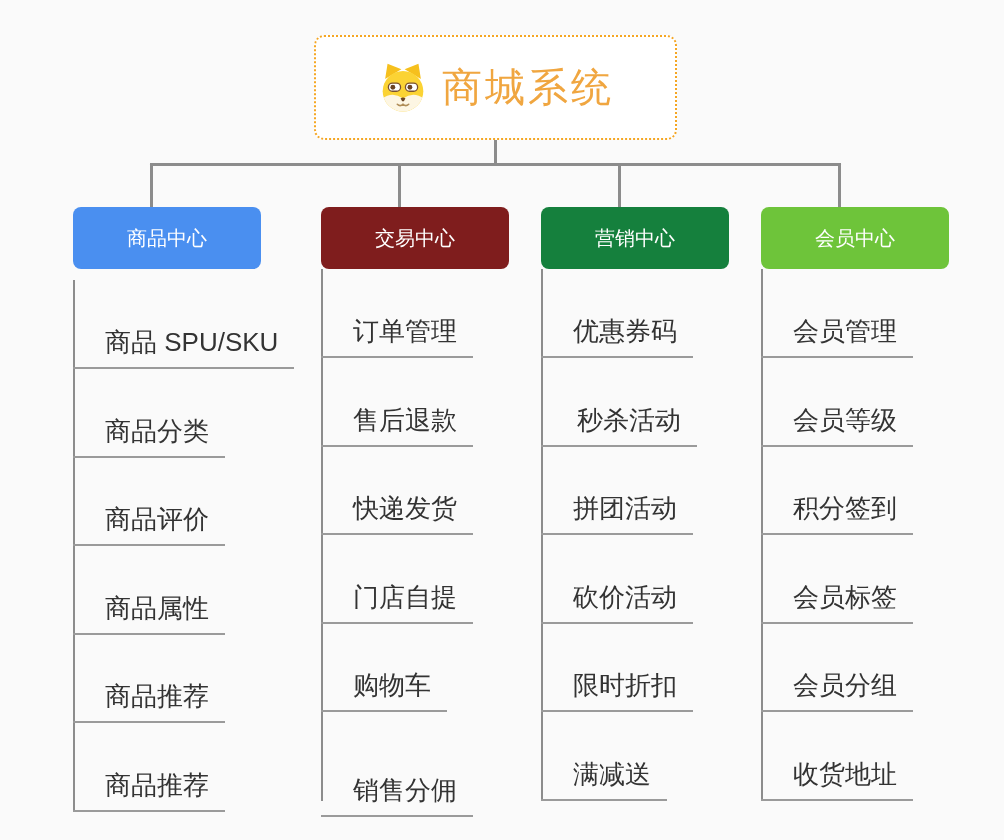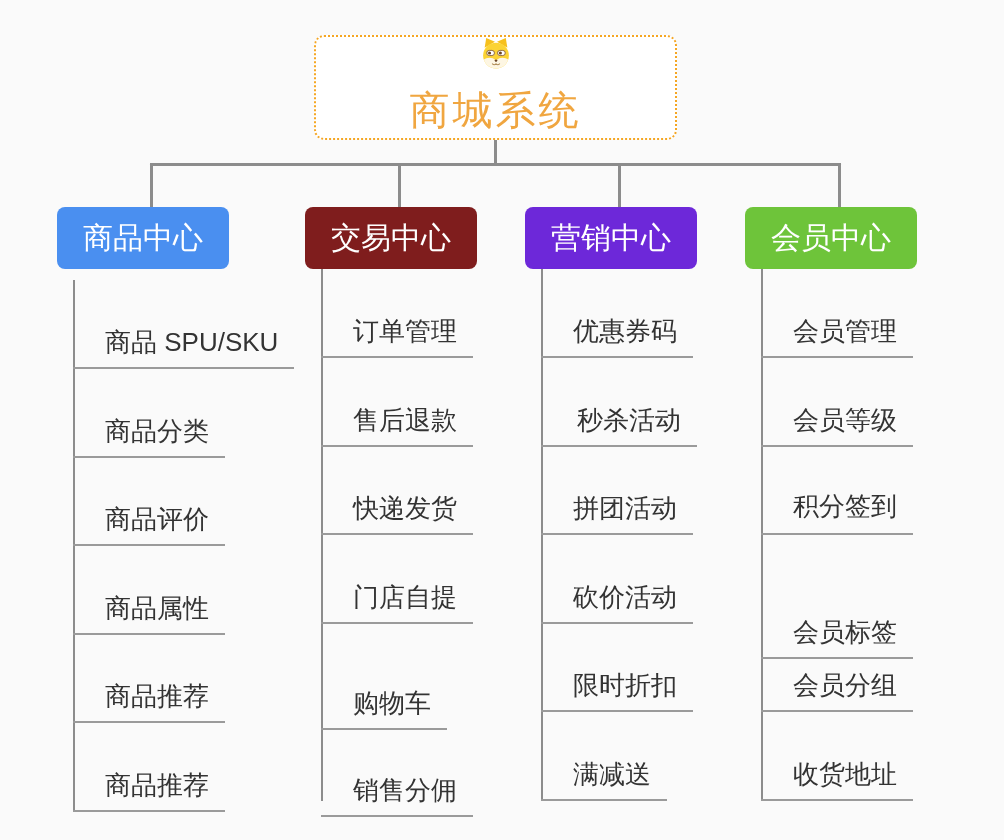--- a/index.html
+++ b/index.html
@@ -27,43 +27,44 @@
 
   
   .line{position:absolute;background:var(--connector);}
   .stem{left:494px;top:140px;width:3px;height:26px;}
   .hline{left:150px;top:163px;width:691px;height:3px;border-radius:2px;}
   .drop{top:163px;width:3px;height:46px;}
   .drop-0{left:150px;} .drop-1{left:398px;} .drop-2{left:618px;} .drop-3{left:838px;}
 
   
   .branch-header{
-    position:absolute;top:207px;width:172px;height:62px;
-    border-radius:8px;color:#ffffff;font-size:30px;
+    position:absolute;top:207px;width:188px;height:62px;
+    border-radius:8px;color:#ffffff;font-size:20px;
     display:flex;align-items:center;justify-content:center;
     white-space:nowrap;
+    margin-left:16px;
   }
   .bh-0{left:57px;} .bh-1{left:305px;} .bh-2{left:525px;} .bh-3{left:745px;}
 
   
   .column{position:absolute;top:269px;width:235px;height:540px;}
   .col-0{left:73px;margin-top:11px;} .col-1{left:321px;} .col-2{left:541px;} .col-3{left:761px;}
   .trunk{position:absolute;left:0;top:0;width:2px;height:532px;background:var(--connector);}
   .leaf-item{
     position:absolute;left:0;
     padding:0 16px 8px 32px;
     border-bottom:2px solid var(--leaf-line);
     font-size:26px;line-height:34px;color:var(--leaf-text);
     white-space:nowrap;
   }
 </style>
 </head>
 <body style="background: rgb(250, 250, 250);">
 
-<div class="root-node" style="border-color: rgb(245, 166, 35); background: rgb(255, 255, 255); flex-direction: column;">
+<div class="root-node" style="border-color: rgb(245, 166, 35); background: rgb(255, 255, 255);">
   <svg class="shiba" viewBox="0 0 64 64">
     <path d="M10 21 L13 2 L30 9 Z" fill="#f6c01d"></path>
     <path d="M54 21 L51 2 L34 9 Z" fill="#f6c01d"></path>
     <circle cx="32" cy="36" r="25" fill="#fbd334"></circle>
     <clipPath id="headclip">
         <circle cx="32" cy="36" r="25"></circle>
       </clipPath>
     <g clip-path="url(#headclip)">
       <path d="M4 47 Q18 35 32 45 Q46 35 60 47 L60 64 L4 64 Z" fill="#fdf6e3"></path>
     </g>
@@ -79,59 +80,59 @@
 
 <div class="line stem"></div>
 <div class="line hline"></div>
 <div class="line drop drop-0"></div>
 <div class="line drop drop-1"></div>
 <div class="line drop drop-2"></div>
 <div class="line drop drop-3"></div>
 
 <div class="branch-header bh-0" style="background: rgb(74, 143, 240);">商品中心</div>
 <div class="branch-header bh-1" style="background: #7f1d1d;">交易中心</div>
-<div class="branch-header bh-2" style="background: #6d28d9;">营销中心</div>
+<div class="branch-header bh-2" style="background: #15803d;">营销中心</div>
 <div class="branch-header bh-3" style="background: rgb(110, 196, 58);">会员中心</div>
 
 <div class="column col-0">
   <div class="trunk"></div>
   <div class="items">
       <div class="leaf-item" style="top: 45px;">商品 SPU/SKU</div>
       <div class="leaf-item" style="top: 134px;">商品分类</div>
       <div class="leaf-item" style="top: 222px;">商品评价</div>
       <div class="leaf-item" style="top: 311px;">商品属性</div>
       <div class="leaf-item" style="top: 399px;">商品推荐</div>
       <div class="leaf-item" style="top: 488px;">商品推荐</div>
     </div>
 </div>
 <div class="column col-1">
   <div class="trunk"></div>
   <div class="items">
       <div class="leaf-item" style="top: 45px;">订单管理</div>
       <div class="leaf-item" style="top: 134px;">售后退款</div>
       <div class="leaf-item" style="top: 222px;">快递发货</div>
       <div class="leaf-item" style="top: 311px;">门店自提</div>
-      <div class="leaf-item" style="top: 417px;">购物车</div>
+      <div class="leaf-item" style="top: 399px;">购物车</div>
       <div class="leaf-item" style="top: 504px;">销售分佣</div>
     </div>
 </div>
 <div class="column col-2">
   <div class="trunk"></div>
   <div class="items">
       <div class="leaf-item" style="top: 45px;">优惠券码</div>
       <div class="leaf-item" style="top: 134px; padding-left: 36px;">秒杀活动</div>
       <div class="leaf-item" style="top: 222px;">拼团活动</div>
       <div class="leaf-item" style="top: 311px;">砍价活动</div>
       <div class="leaf-item" style="top: 399px;">限时折扣</div>
       <div class="leaf-item" style="top: 488px;">满减送</div>
     </div>
 </div>
 <div class="column col-3">
   <div class="trunk"></div>
   <div class="items">
       <div class="leaf-item" style="top: 45px;">会员管理</div>
       <div class="leaf-item" style="top: 134px;">会员等级</div>
-      <div class="leaf-item" style="top: 222px; font-family: Liberation Mono, monospace;">积分签到</div>
-      <div class="leaf-item" style="top: 311px; margin-top: 35px;">会员标签</div>
+      <div class="leaf-item" style="top: 222px;">积分签到</div>
+      <div class="leaf-item" style="top: 311px;">会员标签</div>
       <div class="leaf-item" style="top: 399px;">会员分组</div>
       <div class="leaf-item" style="top: 488px;">收货地址</div>
     </div>
 </div>
 
 </body></html>

